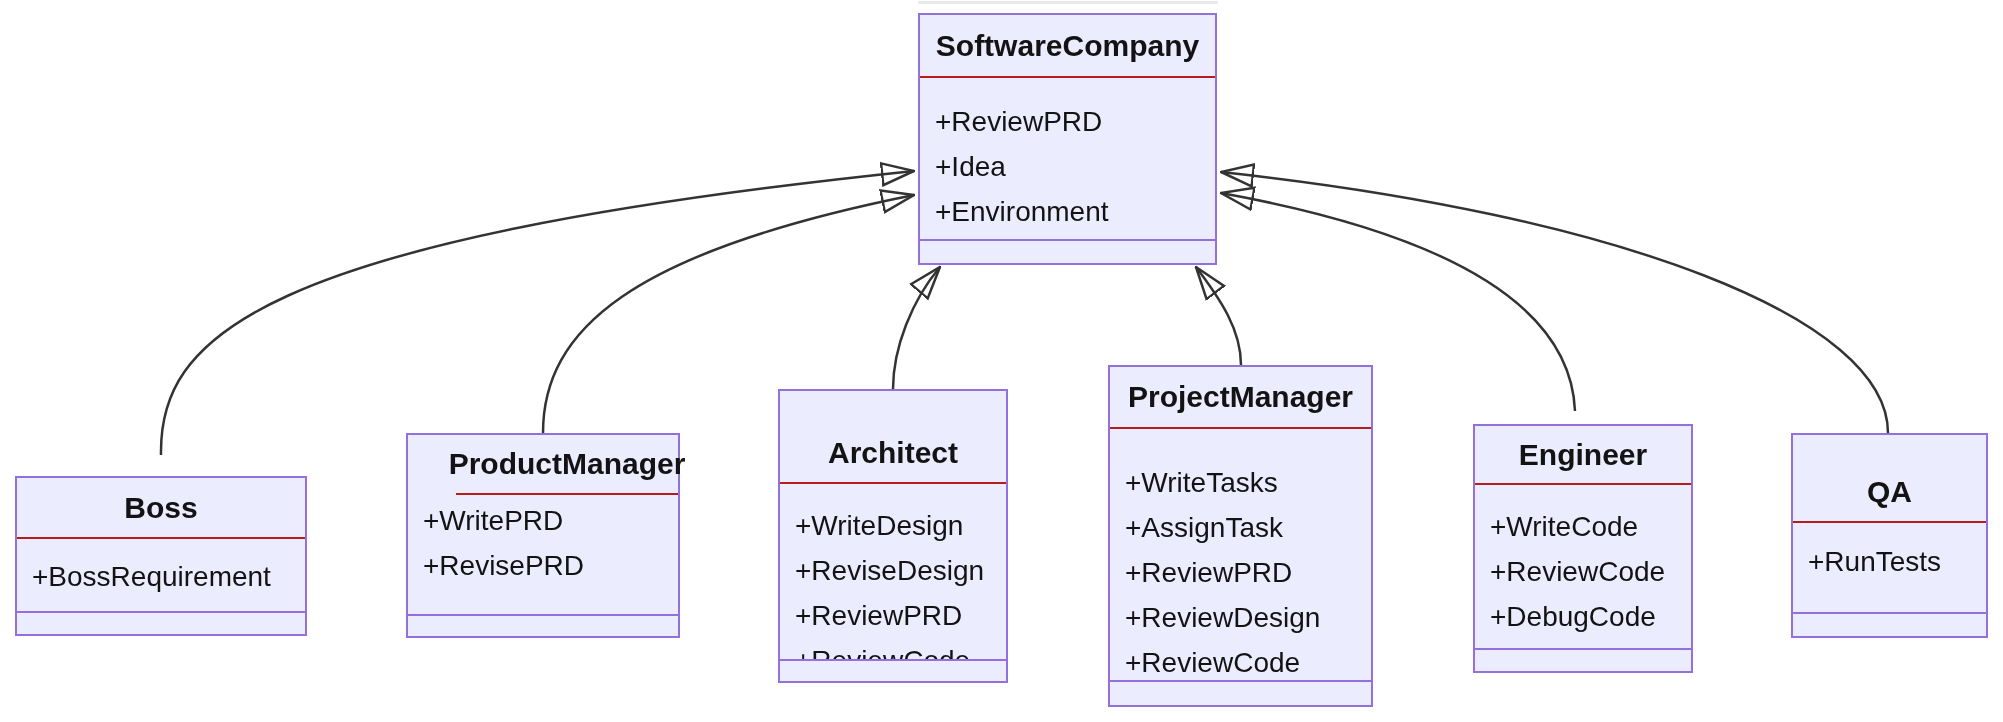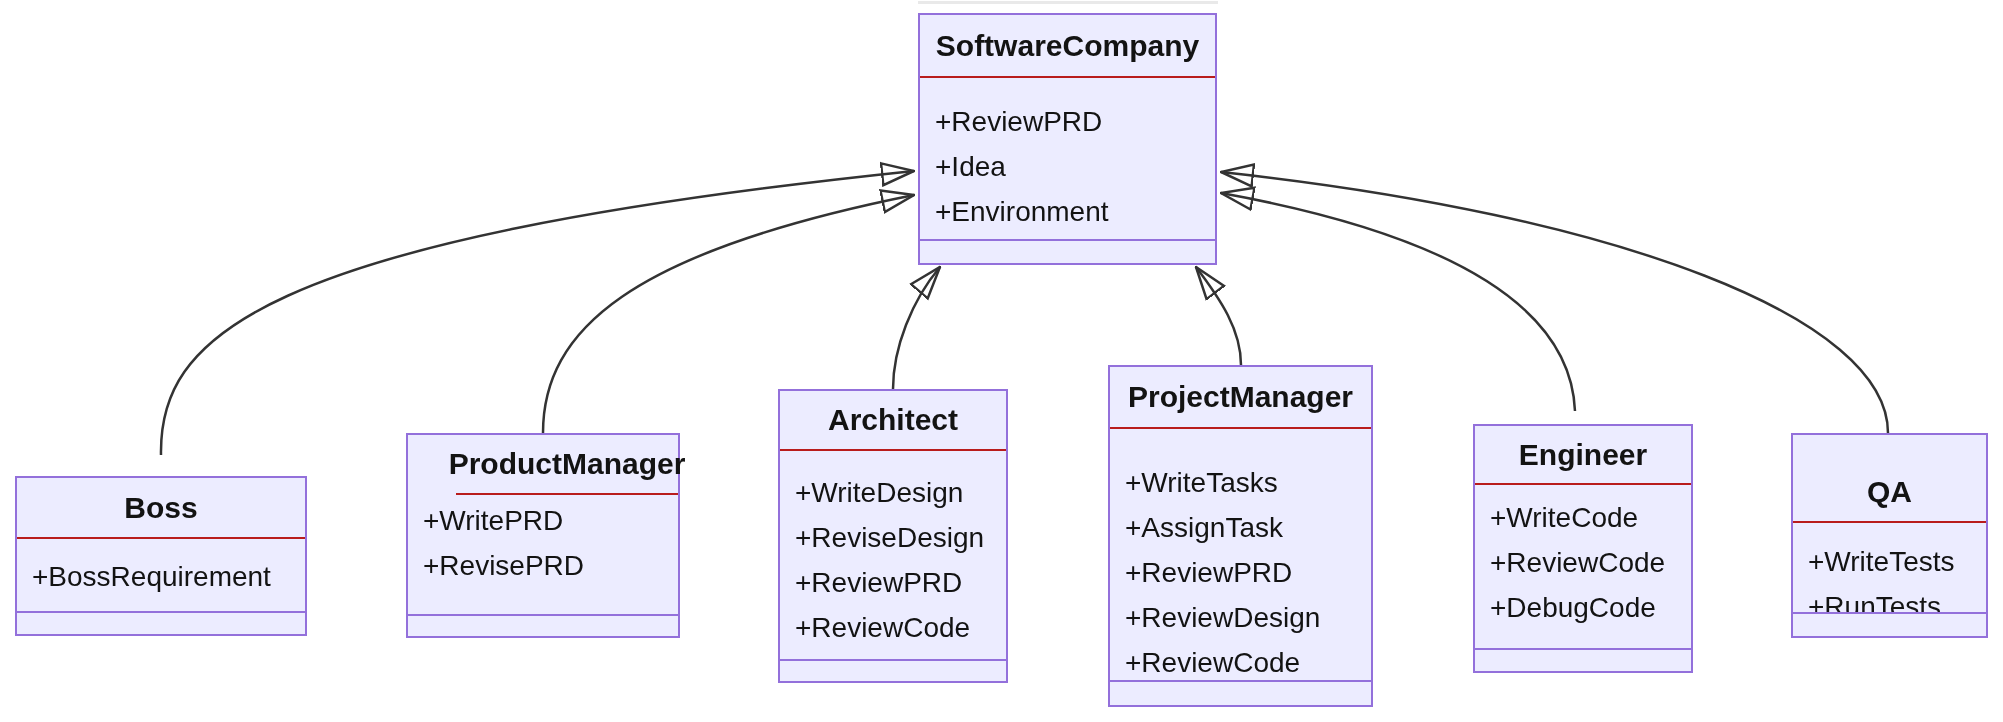--- a/index.html
+++ b/index.html
@@ -110,21 +110,21 @@
   <div class="class-box" style="left:406px; top:433px; width:274px; height:205px;">
     <div class="class-title" style="height:58px;margin-left:48px;">ProductManager</div>
     <div class="class-attrs" style="padding-top:3px;">
       <div class="class-attr">+WritePRD</div>
       <div class="class-attr">+RevisePRD</div>
     </div>
     <div class="class-footer" style="height:20px;"></div>
   </div>
 
   <div class="class-box" style="left:778px; top:389px; width:230px; height:294px;">
-    <div class="class-title" style="height:58px;">Architect</div>
+    <div class="class-title" style="height:58px;margin-top:33px;">Architect</div>
     <div class="class-attrs" style="padding-top:19px;">
       <div class="class-attr">+WriteDesign</div>
       <div class="class-attr">+ReviseDesign</div>
       <div class="class-attr">+ReviewPRD</div>
       <div class="class-attr">+ReviewCode</div>
     </div>
     <div class="class-footer" style="height:20px;"></div>
   </div>
 
   <div class="class-box" style="left:1108px; top:365px; width:265px; height:342px;">
@@ -134,30 +134,29 @@
       <div class="class-attr">+AssignTask</div>
       <div class="class-attr">+ReviewPRD</div>
       <div class="class-attr">+ReviewDesign</div>
       <div class="class-attr">+ReviewCode</div>
     </div>
     <div class="class-footer" style="height:23px;"></div>
   </div>
 
   <div class="class-box" style="left:1473px; top:424px; width:220px; height:249px;">
     <div class="class-title" style="height:57px;">Engineer</div>
-    <div class="class-attrs" style="padding-top:10px;">
+    <div class="class-attrs" style="padding-top:19px;">
       <div class="class-attr">+WriteCode</div>
       <div class="class-attr">+ReviewCode</div>
       <div class="class-attr">+DebugCode</div>
     </div>
     <div class="class-footer" style="height:21px;"></div>
   </div>
 
   <div class="class-box" style="left:1791px; top:433px; width:197px; height:205px;">
     <div class="class-title" style="height:58px;margin-top:28px;">QA</div>
     <div class="class-attrs" style="padding-top:16px;">
-      <div class="class-attr">+WriteTests</div>
       <div class="class-attr">+RunTests</div>
     </div>
     <div class="class-footer" style="height:22px;"></div>
   </div>
 
 </div>
 
 </body></html>

